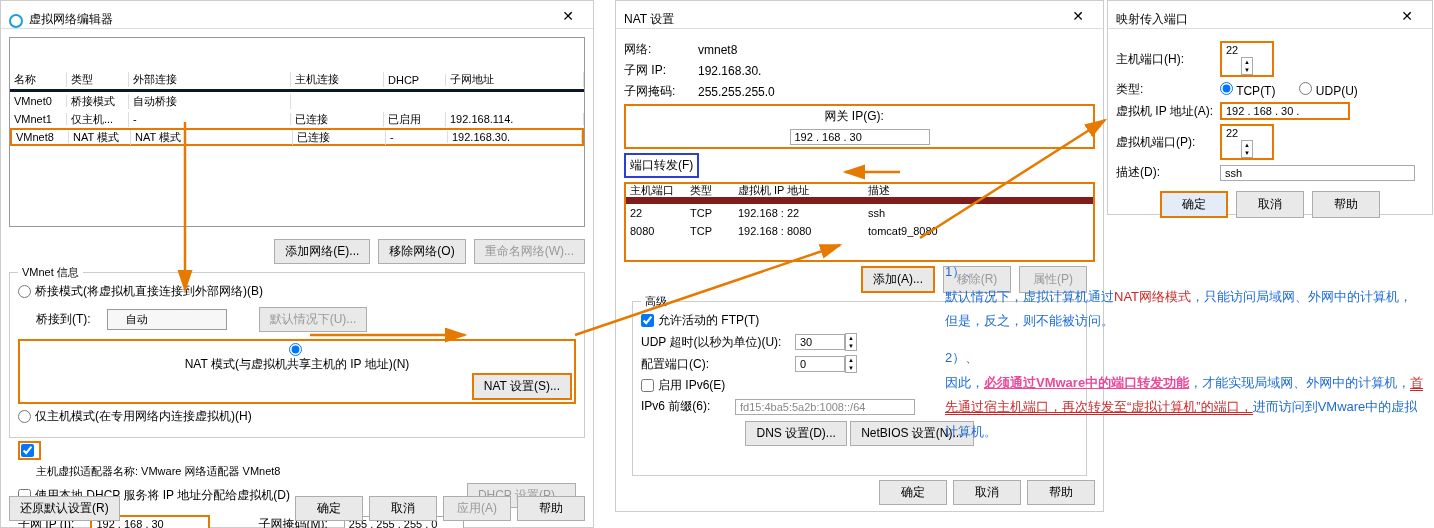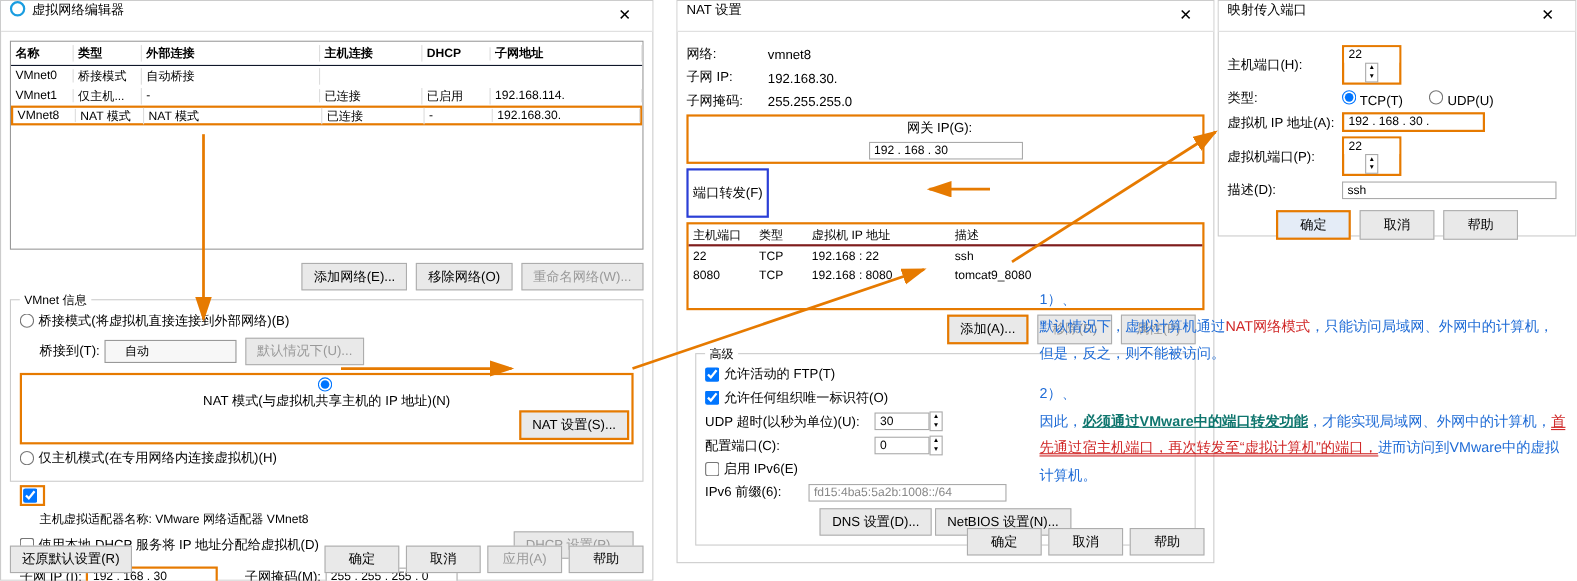--- a/index.html
+++ b/index.html
@@ -1,53 +1,53 @@
 <!DOCTYPE html>
 <html><head>
 <meta charset="utf-8">
 <style>
 * { box-sizing: border-box; margin: 0; padding: 0; }
 body { font-family: "Microsoft YaHei", "Segoe UI", sans-serif; font-size: 12px; background: #fff; color: #000; width: 1434px; height: 528px; position: relative; overflow: hidden; }
 .window { position: absolute; background: #fff; border: 1px solid #ccc; }
 .win1 { left: 0; top: 0; width: 594px; height: 528px; }
 .win2 { left: 615px; top: 0; width: 489px; height: 512px; }
 .win3 { left: 1107px; top: 0; width: 326px; height: 215px; }
-.titlebar { height: 28px; display: flex; align-items: flex-start; padding: 0 8px; background: #fff; border-bottom: 1px solid #ddd; }
+.titlebar { height: 28px; display: flex; align-items: flex-end; padding: 0 8px; background: #fff; border-bottom: 1px solid #ddd; }
 .titlebar .icon { width: 14px; height: 14px; border: 2px solid #1a9de0; border-radius: 50%; margin-right: 6px; }
 .titlebar .title { flex: 1; font-size: 12px; }
 .titlebar .closebtn { width: 34px; height: 24px; display: flex; align-items: center; justify-content: center; font-size: 14px; }
 .table { width: calc(100% - 16px); margin: 8px; border: 1px solid #999; height: 190px; overflow: hidden; }
-.table-h { display: flex; background: #fff; border-bottom: 1px solid #0f172a; height: 22px; align-items: center; font-weight: bold; }
+.table-h { display: flex; background: #fff; border-bottom: 3px solid #0f172a; height: 22px; align-items: center; font-weight: normal; margin-top: 32px; }
 .table-r { display: flex; height: 18px; align-items: center; }
 .table-h > div, .table-r > div { padding: 0 4px; border-right: 1px solid #ddd; overflow: hidden; white-space: nowrap; font-size: 11px; }
 .c-name{width:57px}.c-type{width:62px}.c-ext{width:162px}.c-host{width:93px}.c-dhcp{width:62px}.c-sub{flex:1;border-right:none}
 .hl-row { border: 2px solid #e67a00; background: #fff; }
 .btn { display: inline-block; padding: 3px 10px; background: #e9e9e9; border: 1px solid #adadad; font-size: 12px; cursor: pointer; min-width: 68px; text-align: center; }
 .btn:disabled, .btn.disabled { color: #999; }
 .btnrow { display: flex; gap: 8px; justify-content: flex-end; padding: 4px 8px; }
 .group { margin: 4px 8px; padding: 6px 8px; border: 1px solid #ccc; position: relative; }
 .group-title { position: absolute; top: -8px; left: 8px; background: #fff; padding: 0 4px; font-size: 11px; }
 .radio-row, .check-row { display: flex; align-items: center; margin: 4px 0; font-size: 12px; }
 .radio-row input, .check-row input { margin-right: 4px; }
-.inline-lbl { display: inline-flex; align-items: center; margin: 3px 0; gap: 4px; }
+.inline-lbl { display: inline-flex; align-items: center; margin: 3px 0; gap: 16px; }
 .txt { border: 1px solid #aaa; padding: 1px 4px; font-size: 11px; background: #fff; }
 .hl-box { border: 2px solid #e67a00 !important; flex-direction: column; }
-.hl-blue { border: 2px solid #2b3fd6 !important; padding: 12px 4px; display: inline-block; text-align: center; }
+.hl-blue { border: 2px solid #2b3fd6 !important; padding: 2px 4px; display: inline-block; text-align: center; }
 .field-row { display: flex; align-items: center; margin: 4px 0; font-size: 12px; gap: 4px; }
 .notes { position: absolute; left: 945px; top: 260px; width: 480px; font-size: 13px; line-height: 1.9; }
 .notes .num { color: #1e6bd6; }
 .notes .red { color: #d02828; }
 .notes .u { text-decoration: underline; border-bottom: 1px solid; }
-.notes .redbold { color: #0f766e; font-weight: bold; text-decoration: underline; }
+.notes .redbold { color: #ec4899; font-weight: bold; text-decoration: underline; }
 .spin { display: inline-flex; align-items: center; }
 .spin .txt { width: 50px; }
 .spin .arrows { display: inline-flex; flex-direction: column; border: 1px solid #aaa; }
 .spin .arrows span { font-size: 6px; line-height: 8px; padding: 0 2px; }
 svg.arrow { position: absolute; pointer-events: none; }
-.pt-h{display:flex;border-bottom:2px solid #7f1d1d;height:20px;align-items:center;font-size:11px}
+.pt-h{display:flex;border-bottom:7px solid #7f1d1d;height:20px;align-items:center;font-size:11px}
 .pt-r{display:flex;height:18px;align-items:center;font-size:11px}
 .pt-h>div,.pt-r>div{padding:0 4px}
 .pc1{width:60px}.pc2{width:48px}.pc3{width:130px}.pc4{flex:1}
 .bottom-btns { position: absolute; bottom: 6px; right: 8px; display: flex; gap: 6px; }
 .sel{border:1px solid #999;padding:2px 18px;width:120px;display:inline-block;background:#f7f7f7;font-size:11px}
 </style>
 </head>
 <body>
 
 <div class="window win1">
@@ -192,24 +192,20 @@
     <div class="btnrow">
       <button class="btn hl-box">添加(A)...</button>
       <button class="btn disabled">移除(R)</button>
       <button class="btn disabled">属性(P)</button>
     </div>
     <div class="group" style="height:175px">
       <span class="group-title">高级</span>
       <div class="check-row">
           <input type="checkbox" checked="" style="">
           <span>允许活动的 FTP(T)</span>
-        </div>
-      <div class="check-row">
-          <input type="checkbox" checked="" style="">
-          <span>允许任何组织唯一标识符(O)</span>
         </div>
       <div class="field-row">
           <span style="width:150px">UDP 超时(以秒为单位)(U):</span>
           <span class="spin">
             <span class="txt">30</span>
             <span class="arrows">
               <span>▲</span>
               <span>▼</span>
             </span>
           </span>

